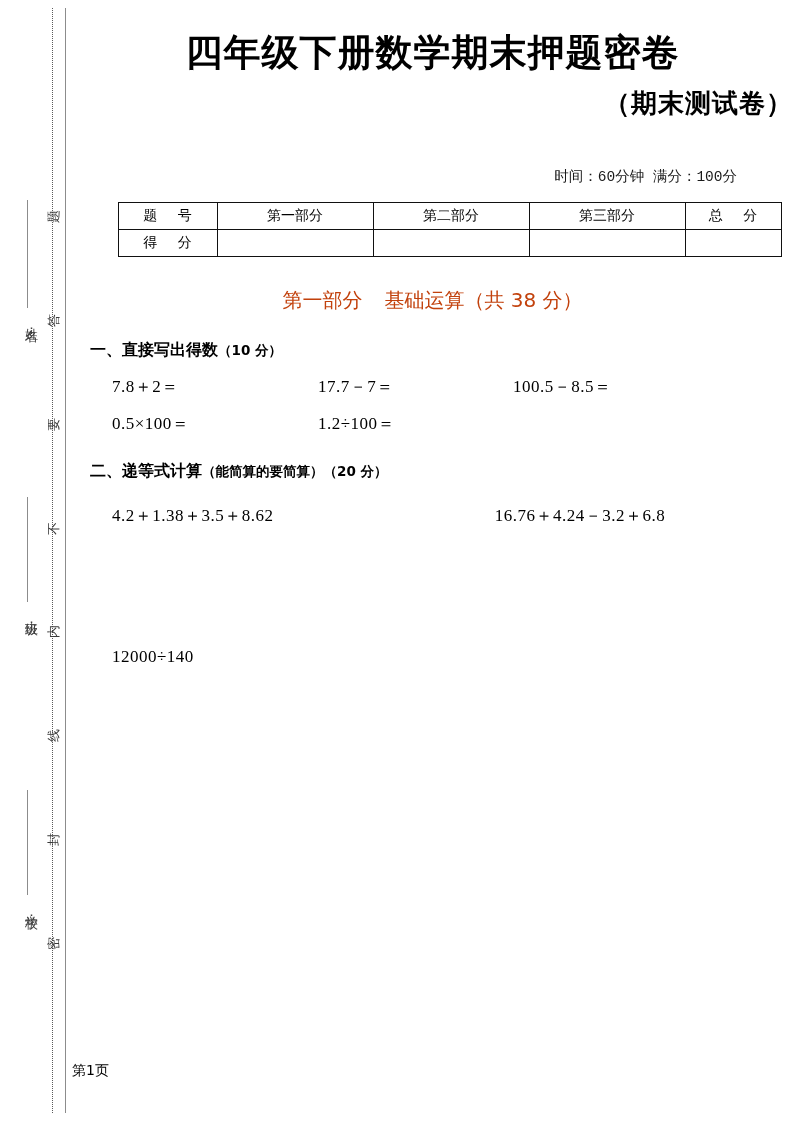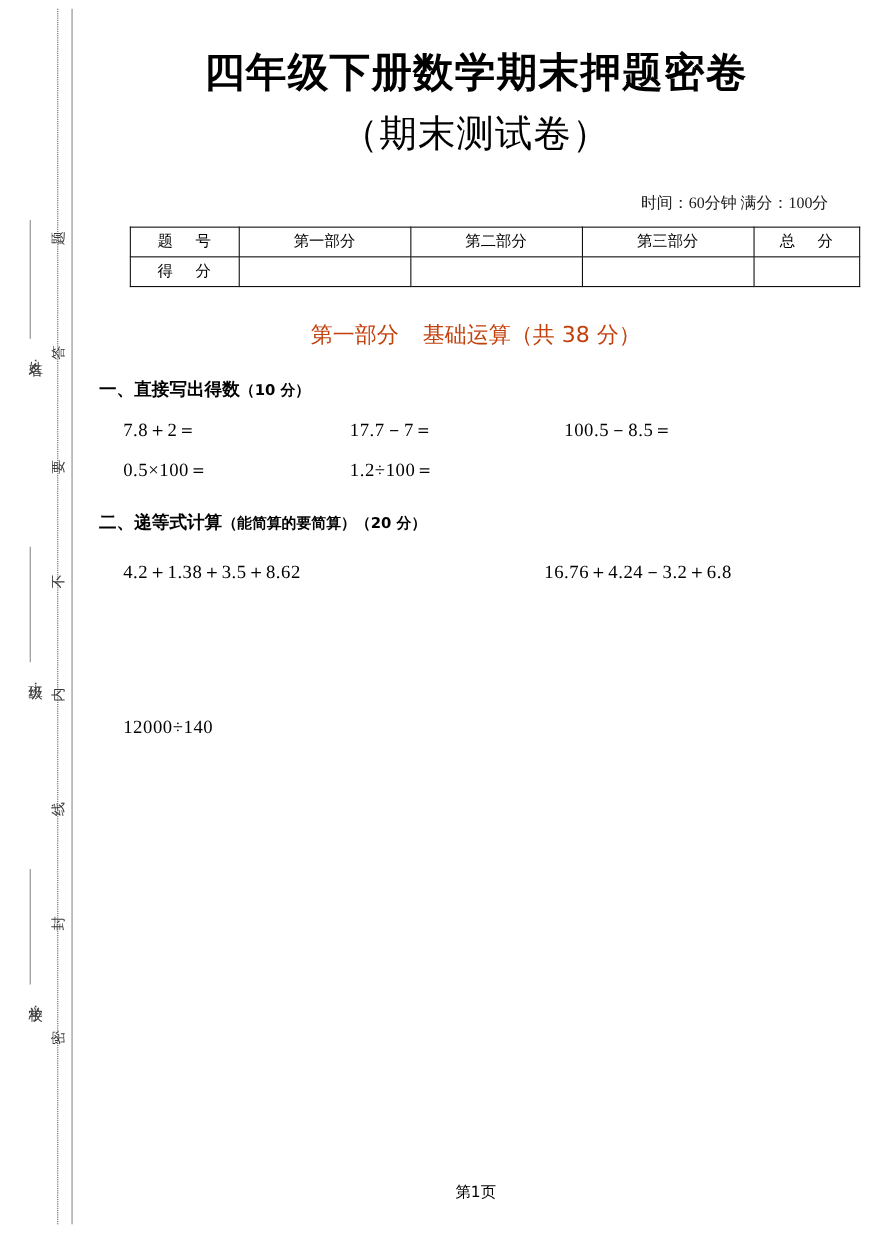--- a/index.html
+++ b/index.html
@@ -82,52 +82,52 @@
   #name-line    { top: 200px;  height: 108px; }
   #class-label  { top: 612px; }
   #class-line   { top: 497px;  height: 105px; }
   #school-label { top: 905px; }
   #school-line  { top: 790px;  height: 105px; }
 
   
   .page-body {
     position: absolute;
     left: 72px;
-    top: 13px;
+    top: 0;
     width: 721px;
     height: 981px;
   }
 
   .title-main {
     margin: 0;
     padding-top: 30px;
     text-align: center;
     font-family: "DejaVu Sans", sans-serif;
     font-weight: bold;
     font-size: 37px;
     letter-spacing: 1px;
     line-height: 1.25;
     color: #000;
   }
   .title-sub {
     margin: 0;
     padding-top: 10px;
-    text-align: center;
-    font-family: "DejaVu Sans", sans-serif;
-    font-weight: normal;
-    font-size: 34px;
+    text-align: right;
+    font-family: "DejaVu Sans", sans-serif;
+    font-weight: bold;
+    font-size: 26px;
     letter-spacing: 1px;
     color: #000;
   }
 
   .meta-line {
-    margin: 0;
+    margin: 16px;
     padding: 30px 40px 0 0;
     text-align: right;
-    font-family: Liberation Serif, serif;
+    font-family: Liberation Mono, monospace;
     font-size: 14.5px;
     color: #1a1a1a;
   }
 
   
   .score-table-wrap {
     margin: 12px auto 0 auto;
     width: 630px;
   }
   table.score-table {
@@ -201,21 +201,21 @@
   .calc-col-b { width: 300px; }
   .calc-row.second { padding-top: 120px; }
   .calc-row.second .calc-col-a { width: 370px; }
 
   
   .page-footer {
     position: absolute;
     left: 0;
     top: 1062px;
     width: 721px;
-    text-align: center;
+    text-align: left;
     font-family: "DejaVu Sans", sans-serif;
     font-size: 14px;
     color: #000;
   }
 </style>
 </head>
 <body>
 
 <div class="seal-margin">
   <div class="seal-solid-line"></div>

